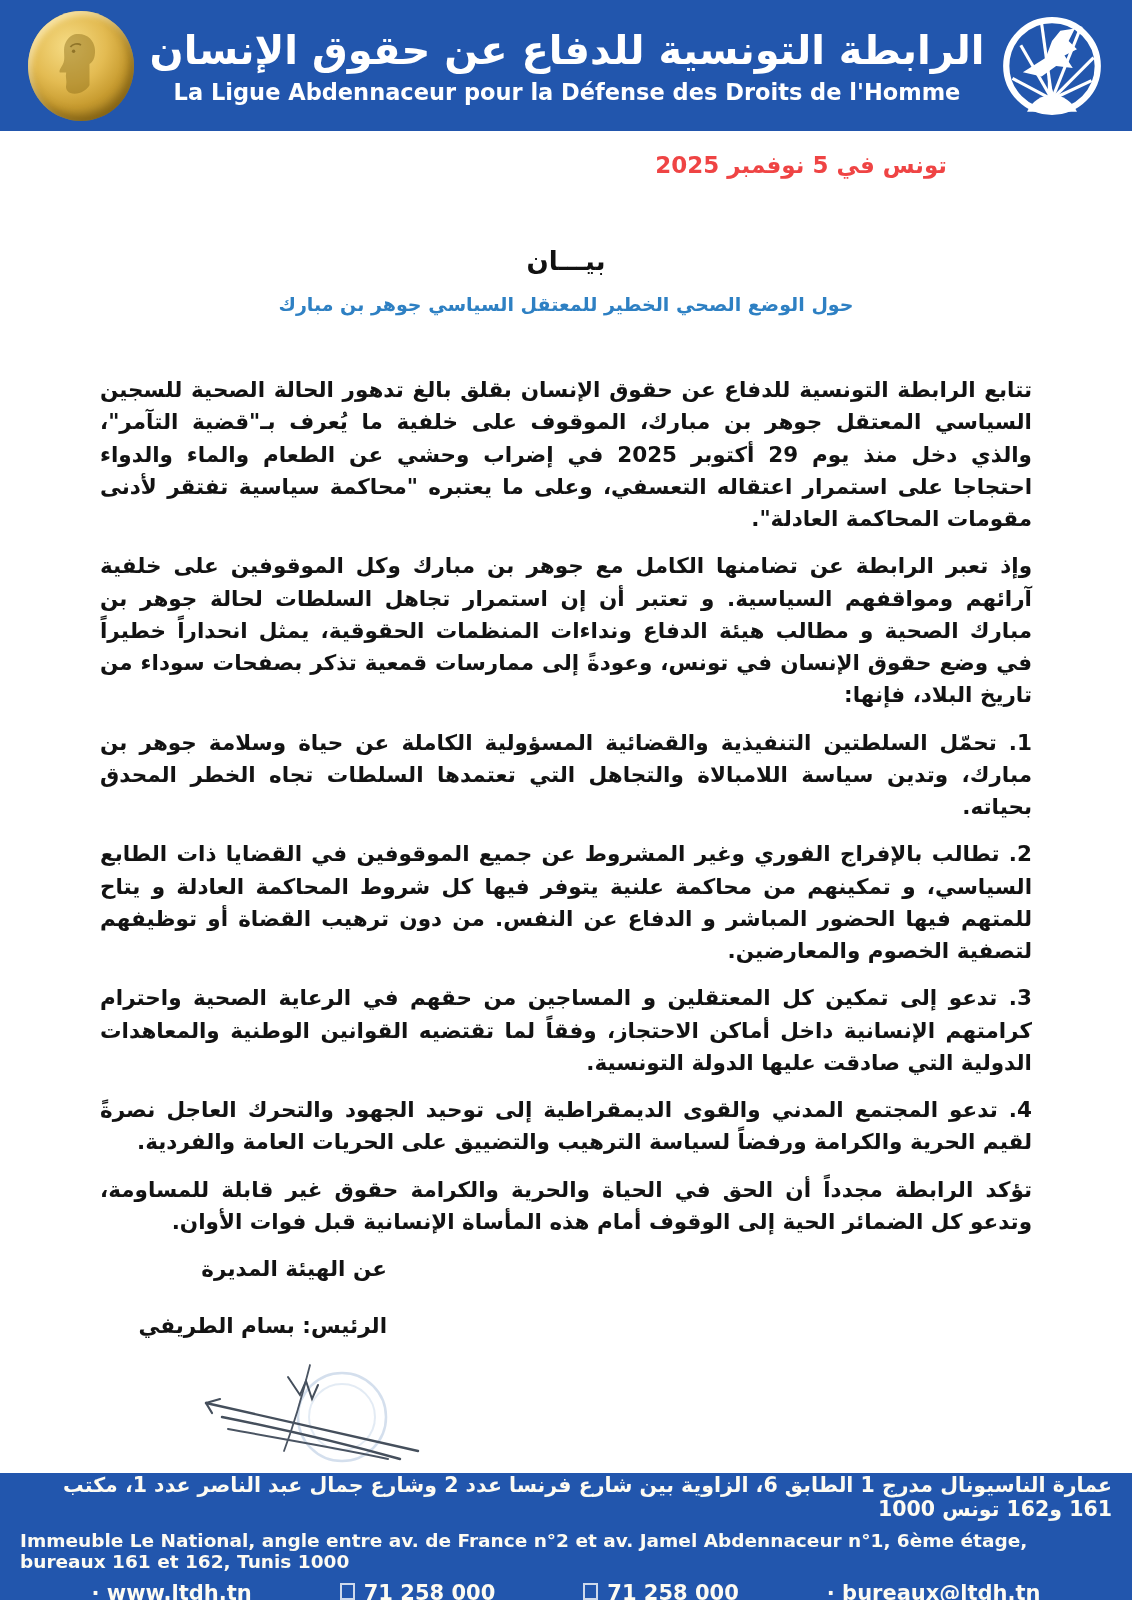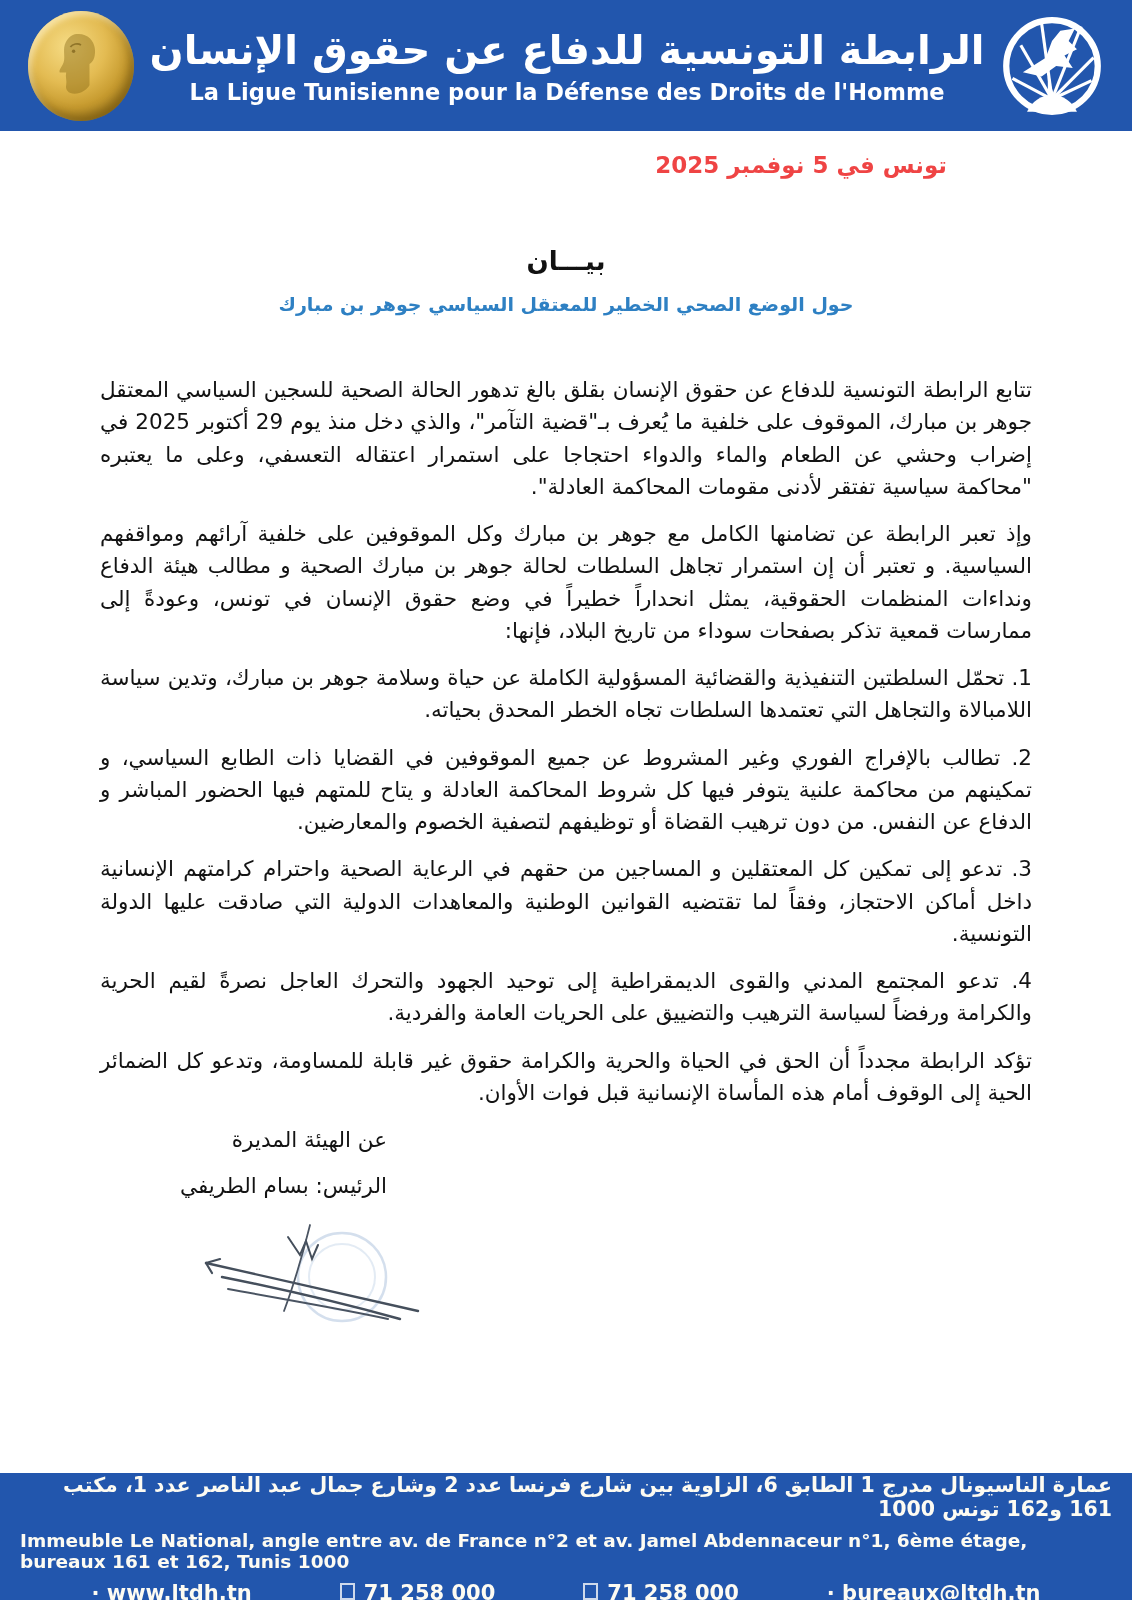--- a/index.html
+++ b/index.html
@@ -48,26 +48,26 @@
   .stmt-subtitle {
     position: absolute; top: 293px; left: 0; right: 0;
     text-align: center; direction: rtl;
     font-size: 19px; font-weight: bold; color: #2e80c3;
   }
 
   
   .body-col {
     position: absolute; top: 374px; left: 100px; right: 100px;
     direction: rtl;
-    font-size: 21.5px; font-weight: normal; color: #131313;
+    font-size: 21.5px; font-weight: bold; color: #131313;
     line-height: 1.5; text-align: justify;
   }
   .body-col p { margin-bottom: 15px; }
   .sig-block { margin-top: 6px; margin-left: auto; margin-right: 645px; text-align: right; white-space: nowrap; }
-  .sig-block .sig-line1 { margin-bottom: 14px; }
+  .sig-block .sig-line1 { margin-bottom: 25px; }
   .sig-scribble { display: block; margin: 12px 590px 0 auto; }
 
   
   .band-bottom {
     position: absolute; left: 0; right: 0; bottom: 0; height: 127px;
     background: #2256ad; color: #fdfbf2;
     display: flex; flex-direction: column; justify-content: center; align-items: center;
     gap: 9px; padding: 12px 20px 8px;
   }
   .foot-ar { direction: rtl; font-size: 20.5px; font-weight: bold; }
@@ -88,21 +88,21 @@
     <div class="medal">
       <svg viewBox="0 0 100 100">
         <path d="M44,22 C38,24 34,30 34,37 C34,42 35,46 33,50 C31,54 29,56 30,58 L36,58 C35,62 37,66 36,70 C35,74 38,78 44,78 C50,78 56,74 58,70 L58,50 C62,48 64,42 63,35 C62,27 55,20 44,22 Z" fill="#8a6a16" opacity="0.45"></path>
         <path d="M40,34 C42,31 47,30 50,32" stroke="#6e5410" stroke-width="1.6" fill="none" opacity="0.6"></path>
         <circle cx="43" cy="38" r="1.6" fill="#6e5410" opacity="0.6"></circle>
       </svg>
     </div>
 
     <div class="head-titles">
       <div class="head-title-ar">الرابطة التونسية للدفاع عن حقوق الإنسان</div>
-      <div class="head-title-fr">La Ligue Tunisienne pour la Défense des Droits de l'Homme</div>
+      <div class="head-title-fr">La Ligue Abdennaceur pour la Défense des Droits de l'Homme</div>
     </div>
 
     <svg class="ltdh-logo" viewBox="0 0 100 100">
       <circle cx="50" cy="50" r="44" fill="none" stroke="#ffffff" stroke-width="6"></circle>
       <g stroke="#ffffff" stroke-width="3">
         <line x1="50" y1="82" x2="12" y2="62"></line>
         <line x1="50" y1="82" x2="20" y2="30"></line>
         <line x1="50" y1="82" x2="40" y2="9"></line>
         <line x1="50" y1="82" x2="78" y2="12"></line>
         <line x1="50" y1="82" x2="90" y2="42"></line>

